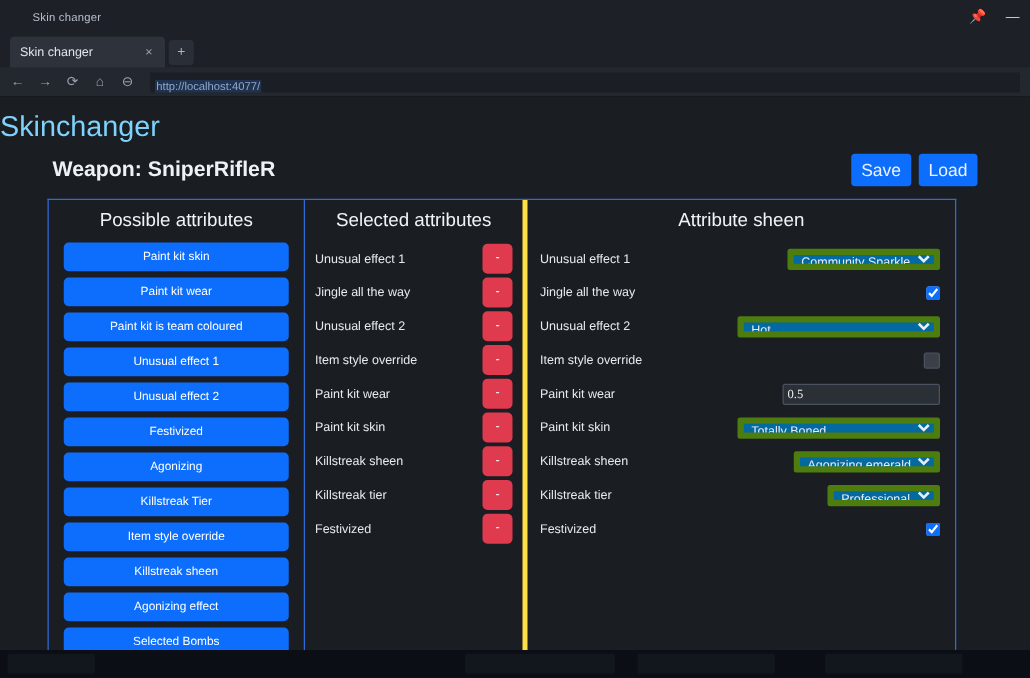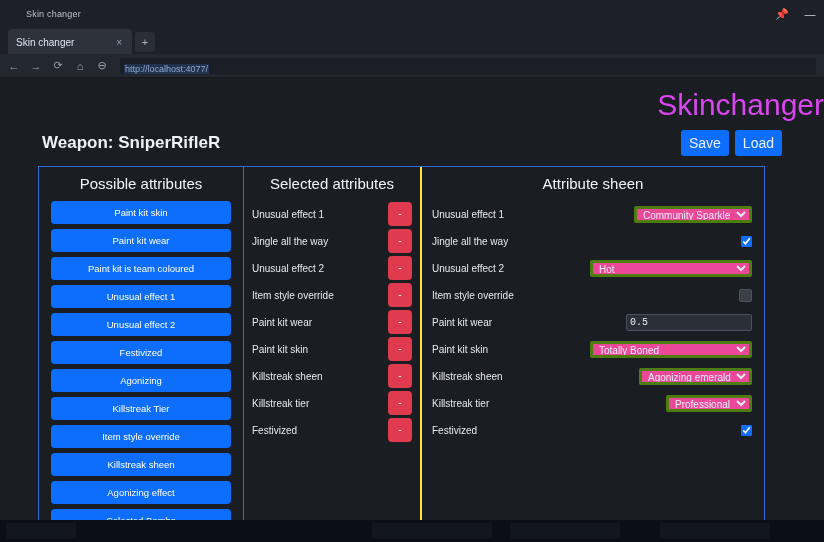--- a/index.html
+++ b/index.html
@@ -84,23 +84,23 @@
   }
 
   
   #page {
     position: relative;
     height: calc(100% - 78px);
     background: #1a1d22;
     overflow: hidden;
   }
   #page-title {
-    text-align: right;
-    color: #d946ef;
-    font-size: 30px;
+    text-align: left;
+    color: #7dd3fc;
+    font-size: 23px;
     font-weight: 400;
     padding: 10px 0 4px;
   }
   #weapon-row {
     display: flex; align-items: center;
     padding: 0 42px;
     height: 34px;
   }
   #weapon-label {
     color: #eef1f6; font-size: 17px; font-weight: bold;
@@ -118,21 +118,21 @@
   #panels {
     margin: 6px 59px 0 38px;
     border: 1px solid #2f6bd8;
     border-bottom: none;
     height: calc(100% - 60px);
     display: flex;
     background: #1a1d22;
   }
   .col { position: relative; }
   #col-possible { width: 205px; border-right: 1px solid #2f6bd8; }
-  #col-selected { width: 178px; border-right: 2px solid #fde047; }
+  #col-selected { width: 178px; border-right: 4px solid #fde047; }
   #col-values   { flex: 1; }
 
   .col-title {
     text-align: center;
     color: #f0f3f8;
     font-size: 15px;
     font-weight: 400;
     padding: 8px 0 9px;
   }
 
@@ -169,38 +169,38 @@
   #values-list { padding: 0 12px 0 10px; }
   .val-row {
     display: flex; align-items: center;
     height: 26px;
     margin-bottom: 1px;
   }
   .val-label { color: #e7eaf0; font-size: 10px; flex: 1; white-space: nowrap; }
   .val-control { display: flex; justify-content: flex-end; }
 
   select.val-select {
-    background: #ec4899; color: #e9edf4;
-    border: 3px solid #4d7c0f;
+    background: #0369a1; color: #e9edf4;
+    border: 5px solid #4d7c0f;
     border-radius: 2px;
     font-size: 10px;
     height: 17px;
     padding: 0 2px;
     font-family: "Liberation Sans", sans-serif;
   }
   select.wide { width: 162px; }
   input.val-text {
     background: #2b2f36; color: #e9edf4;
     border: 1px solid #4a5160;
     border-radius: 2px;
     font-size: 10px;
     height: 17px;
     width: 126px;
     padding: 0 3px;
-    font-family: Liberation Mono, monospace;
+    font-family: Liberation Serif, serif;
   }
   input.val-check {
     width: 11px; height: 11px;
     accent-color: #0d6efd;
     margin: 0;
   }
   input.val-num-disabled {
     background: #3b3f47; color: #8c929c;
     border: 1px solid #4a5160;
     border-radius: 2px;

